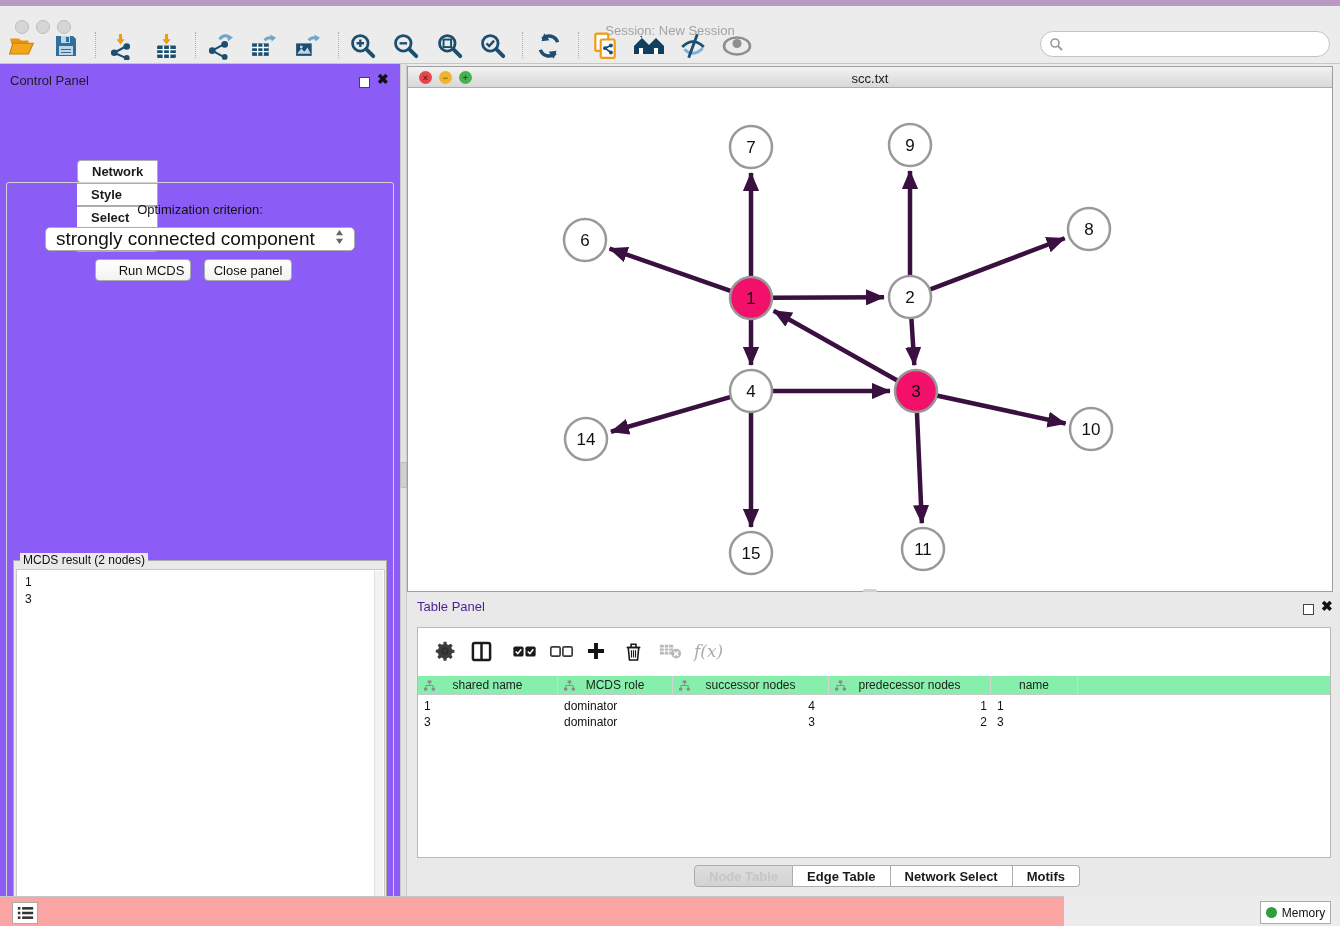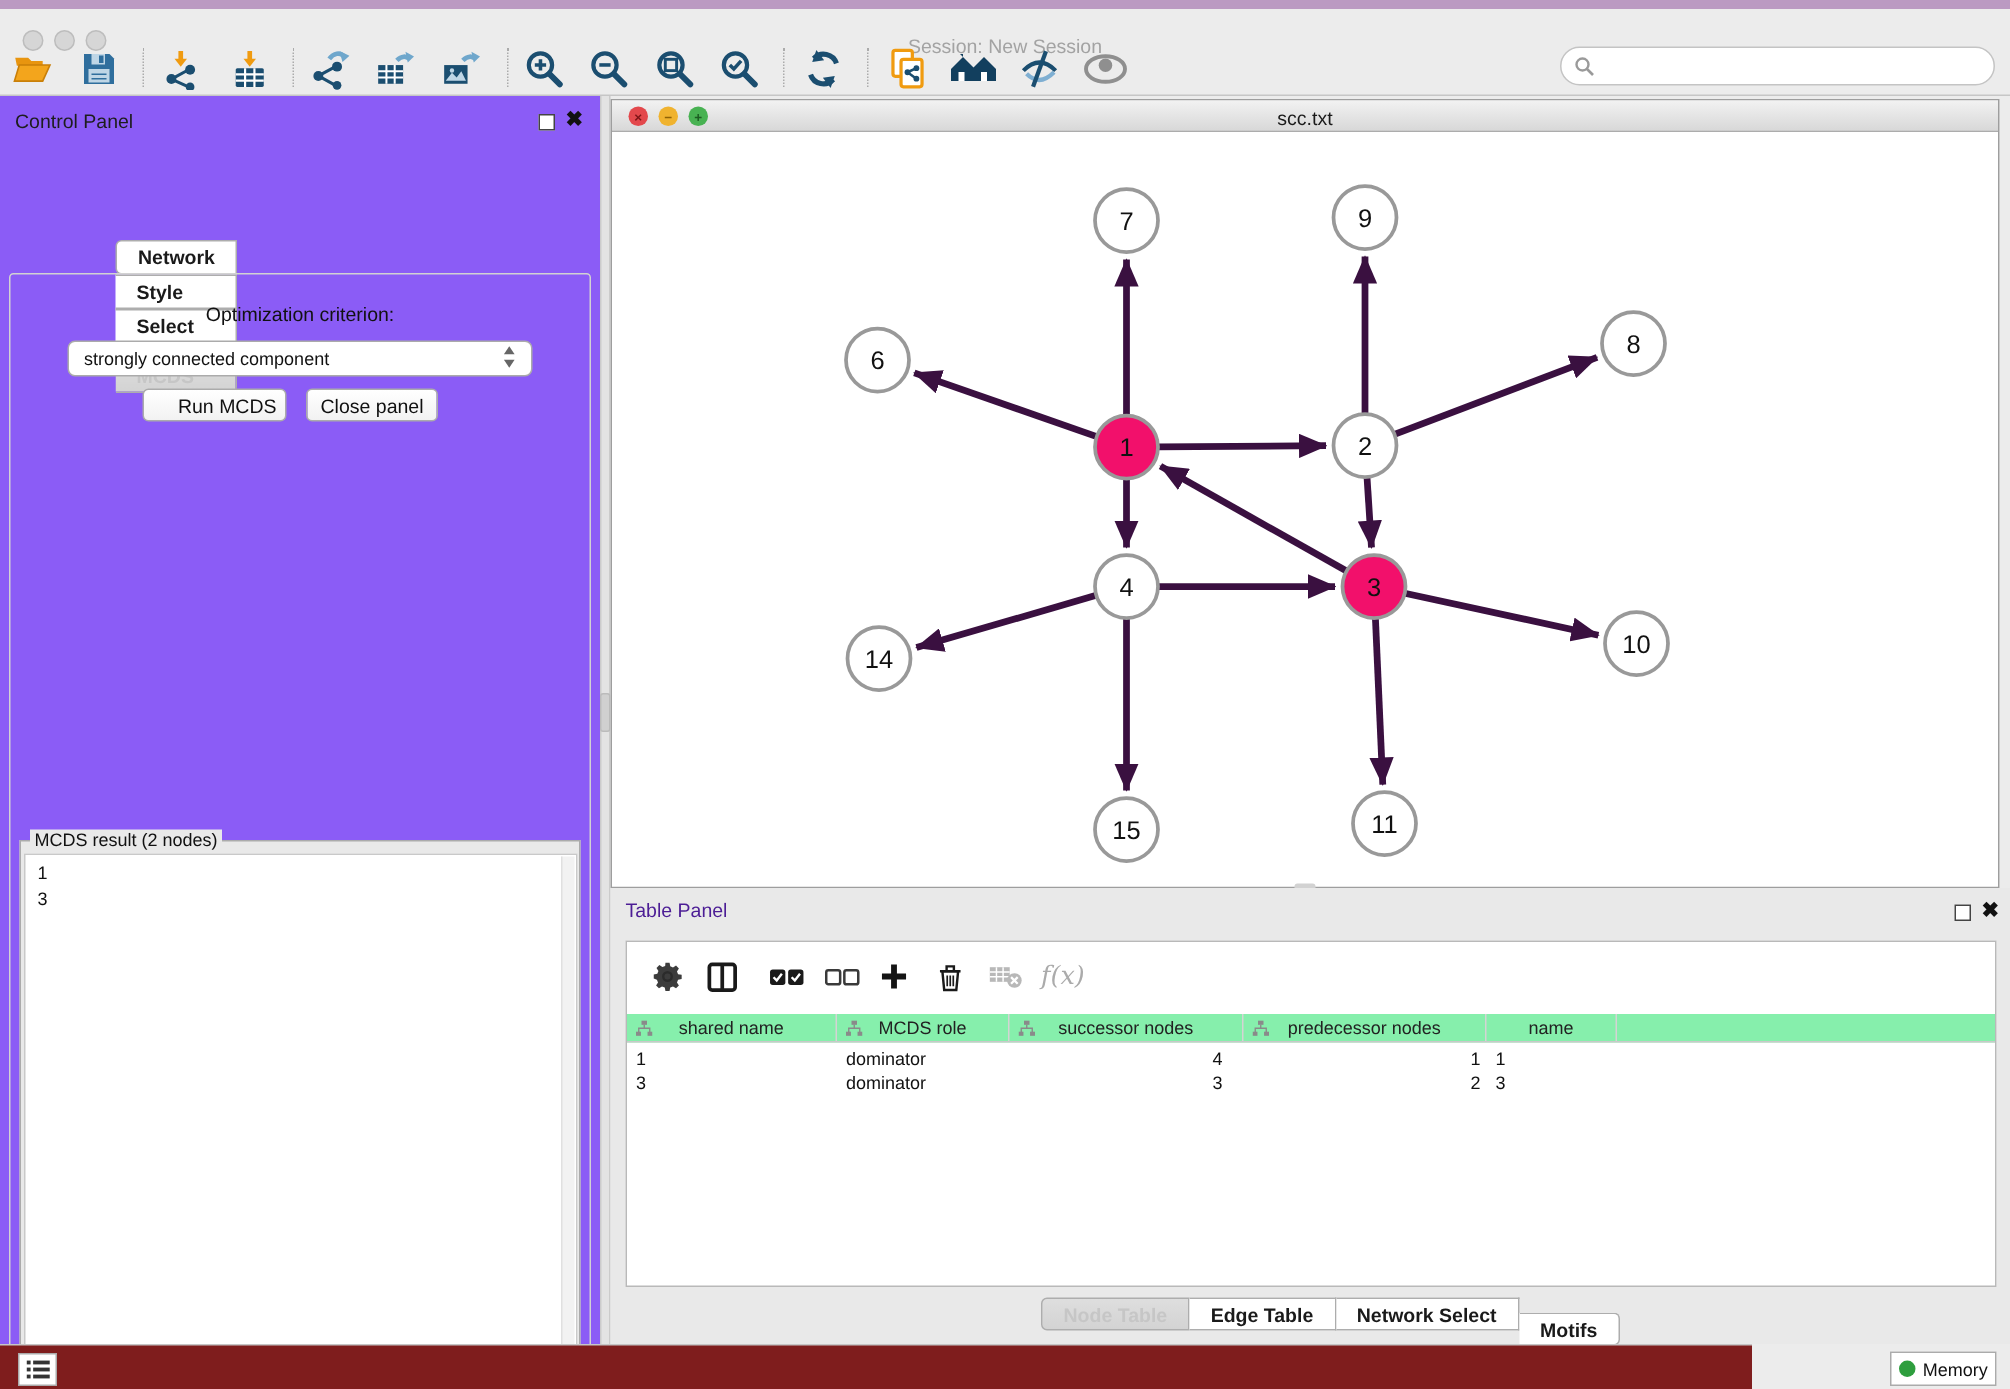--- a/index.html
+++ b/index.html
@@ -21,27 +21,27 @@
 
   
   #control-panel { left:0; top:64px; width:400px; height:832px; background:#8b5cf6; }
   #cp-header { left:10px; top:9px; font-size:13px; color:#1d1d1d; }
   .panel-float { width:11px; height:11px; border:1.6px solid #444; background:#fff; display:inline-block; }
   .panel-close { font-size:14px; color:#111; font-weight:bold; line-height:11px; }
   .seg-bar { display:flex; }
   .seg-tab { height:23px; padding:0 14px; background:#fff; border:1px solid #ADADAD; border-left:none;
     font-size:13px; font-weight:bold; color:#1a1a1a; display:flex; align-items:center; cursor:pointer; }
   .seg-tab.first { border-left:1px solid #ADADAD; border-radius:4px 0 0 4px; }
-  .seg-tab.last { border-radius:0 4px 4px 0;margin-top:10px; }
+  .seg-tab.last { border-radius:0 4px 4px 0; }
   .seg-tab.active-gray { background:linear-gradient(#DEDEDE,#D3D3D3); color:#C6C6C6; }
   #cp-tabs { left:77px; top:96px;flex-direction:column; }
   #cp-content { left:6px; top:118px; width:388px; height:766px; border:1px solid #D2D2D2; border-radius:3px; }
   #opt-label { width:100%; text-align:center; top:19px; font-size:13px; color:#111; }
   #opt-select { left:38px; top:44px; width:310px; height:24px; background:#fff; border:1px solid #ABABAB; border-radius:5px;
-    font-size:12px; color:#111; display:flex; align-items:center; padding:0 10px; cursor:pointer; }
+    font-size:19px; color:#111; display:flex; align-items:center; padding:0 10px; cursor:pointer; }
   #opt-select .spinner { margin-left:auto; }
   .push-btn { position:absolute; height:22px; background:linear-gradient(#FFFFFF,#F2F2F2); border:1px solid #ABABAB; border-radius:4px;
     font-size:13px; color:#111; display:flex; align-items:center; justify-content:center; cursor:pointer; }
   #run-btn { left:88px; top:76px; width:96px;padding-left:17px; }
   #close-panel-btn { left:197px; top:76px; width:88px; }
   #mcds-fieldset { left:6px; top:377px; width:374px; height:376px; border:1px solid #ABABAB; background:#E9E9E9; }
   #mcds-legend { position:absolute; left:6px; top:-8px; background:#E9E9E9; padding:0 3px; font-size:12px; color:#111; }
   #mcds-text { position:absolute; left:2px; top:8px; width:369px; height:365px; background:#fff; border:1px solid #C9C9C9;
     font-size:12px; color:#111; padding:4px 0 0 8px; line-height:17px; }
   #mcds-scroll { position:absolute; right:1px; top:1px; width:9px; height:363px; background:#F2F2F2; border-left:1px solid #E0E0E0; }
@@ -69,21 +69,21 @@
   .th .hier { position:absolute; left:6px; top:4px; }
   .c0{width:140px}.c1{width:115px}.c2{width:156px}.c3{width:162px}.c4{width:87px}
   .tp-row { position:absolute; left:0; width:912px; height:16px; display:flex; font-size:12px; color:#111; }
   .td { padding-left:6px; display:flex; align-items:center; }
   .td.r { justify-content:flex-end; padding-right:14px; }
   .td.r2 { justify-content:flex-end; padding-right:4px; }
   #tp-tabs { left:287px; top:273px; }
   #tp-tabs .seg-tab { height:22px; }
 
   
-  #status-bar { left:0; top:896px; width:1168px; height:30px; border-top:1px solid #C6C6C6; background:#7f1d1d;padding-left:10px; }
+  #status-bar { left:0; top:896px; width:1064px; height:30px; border-top:1px solid #C6C6C6; background:#fca5a5;padding-left:10px; }
   #list-btn { left:12px; top:5px; width:26px; height:22px; background:#fff; border:1px solid #ABABAB; display:flex; align-items:center; justify-content:center; cursor:pointer; }
   #memory-btn { left:1260px; top:4px; width:71px; height:23px; background:#fff; border:1px solid #ABABAB; display:flex; align-items:center; justify-content:center; gap:5px; font-size:12px; color:#111; cursor:pointer; }
   #memory-dot { width:11px; height:11px; border-radius:50%; background:#2E9E3E; }
   .fx { font-family:"DejaVu Serif", serif; font-style:italic; color:#ABABAB; font-size:17px; }
 </style>
 </head>
 <body>
 
 <div id="purple-strip" class="abs"></div>
 <div id="titlebar" class="abs">

